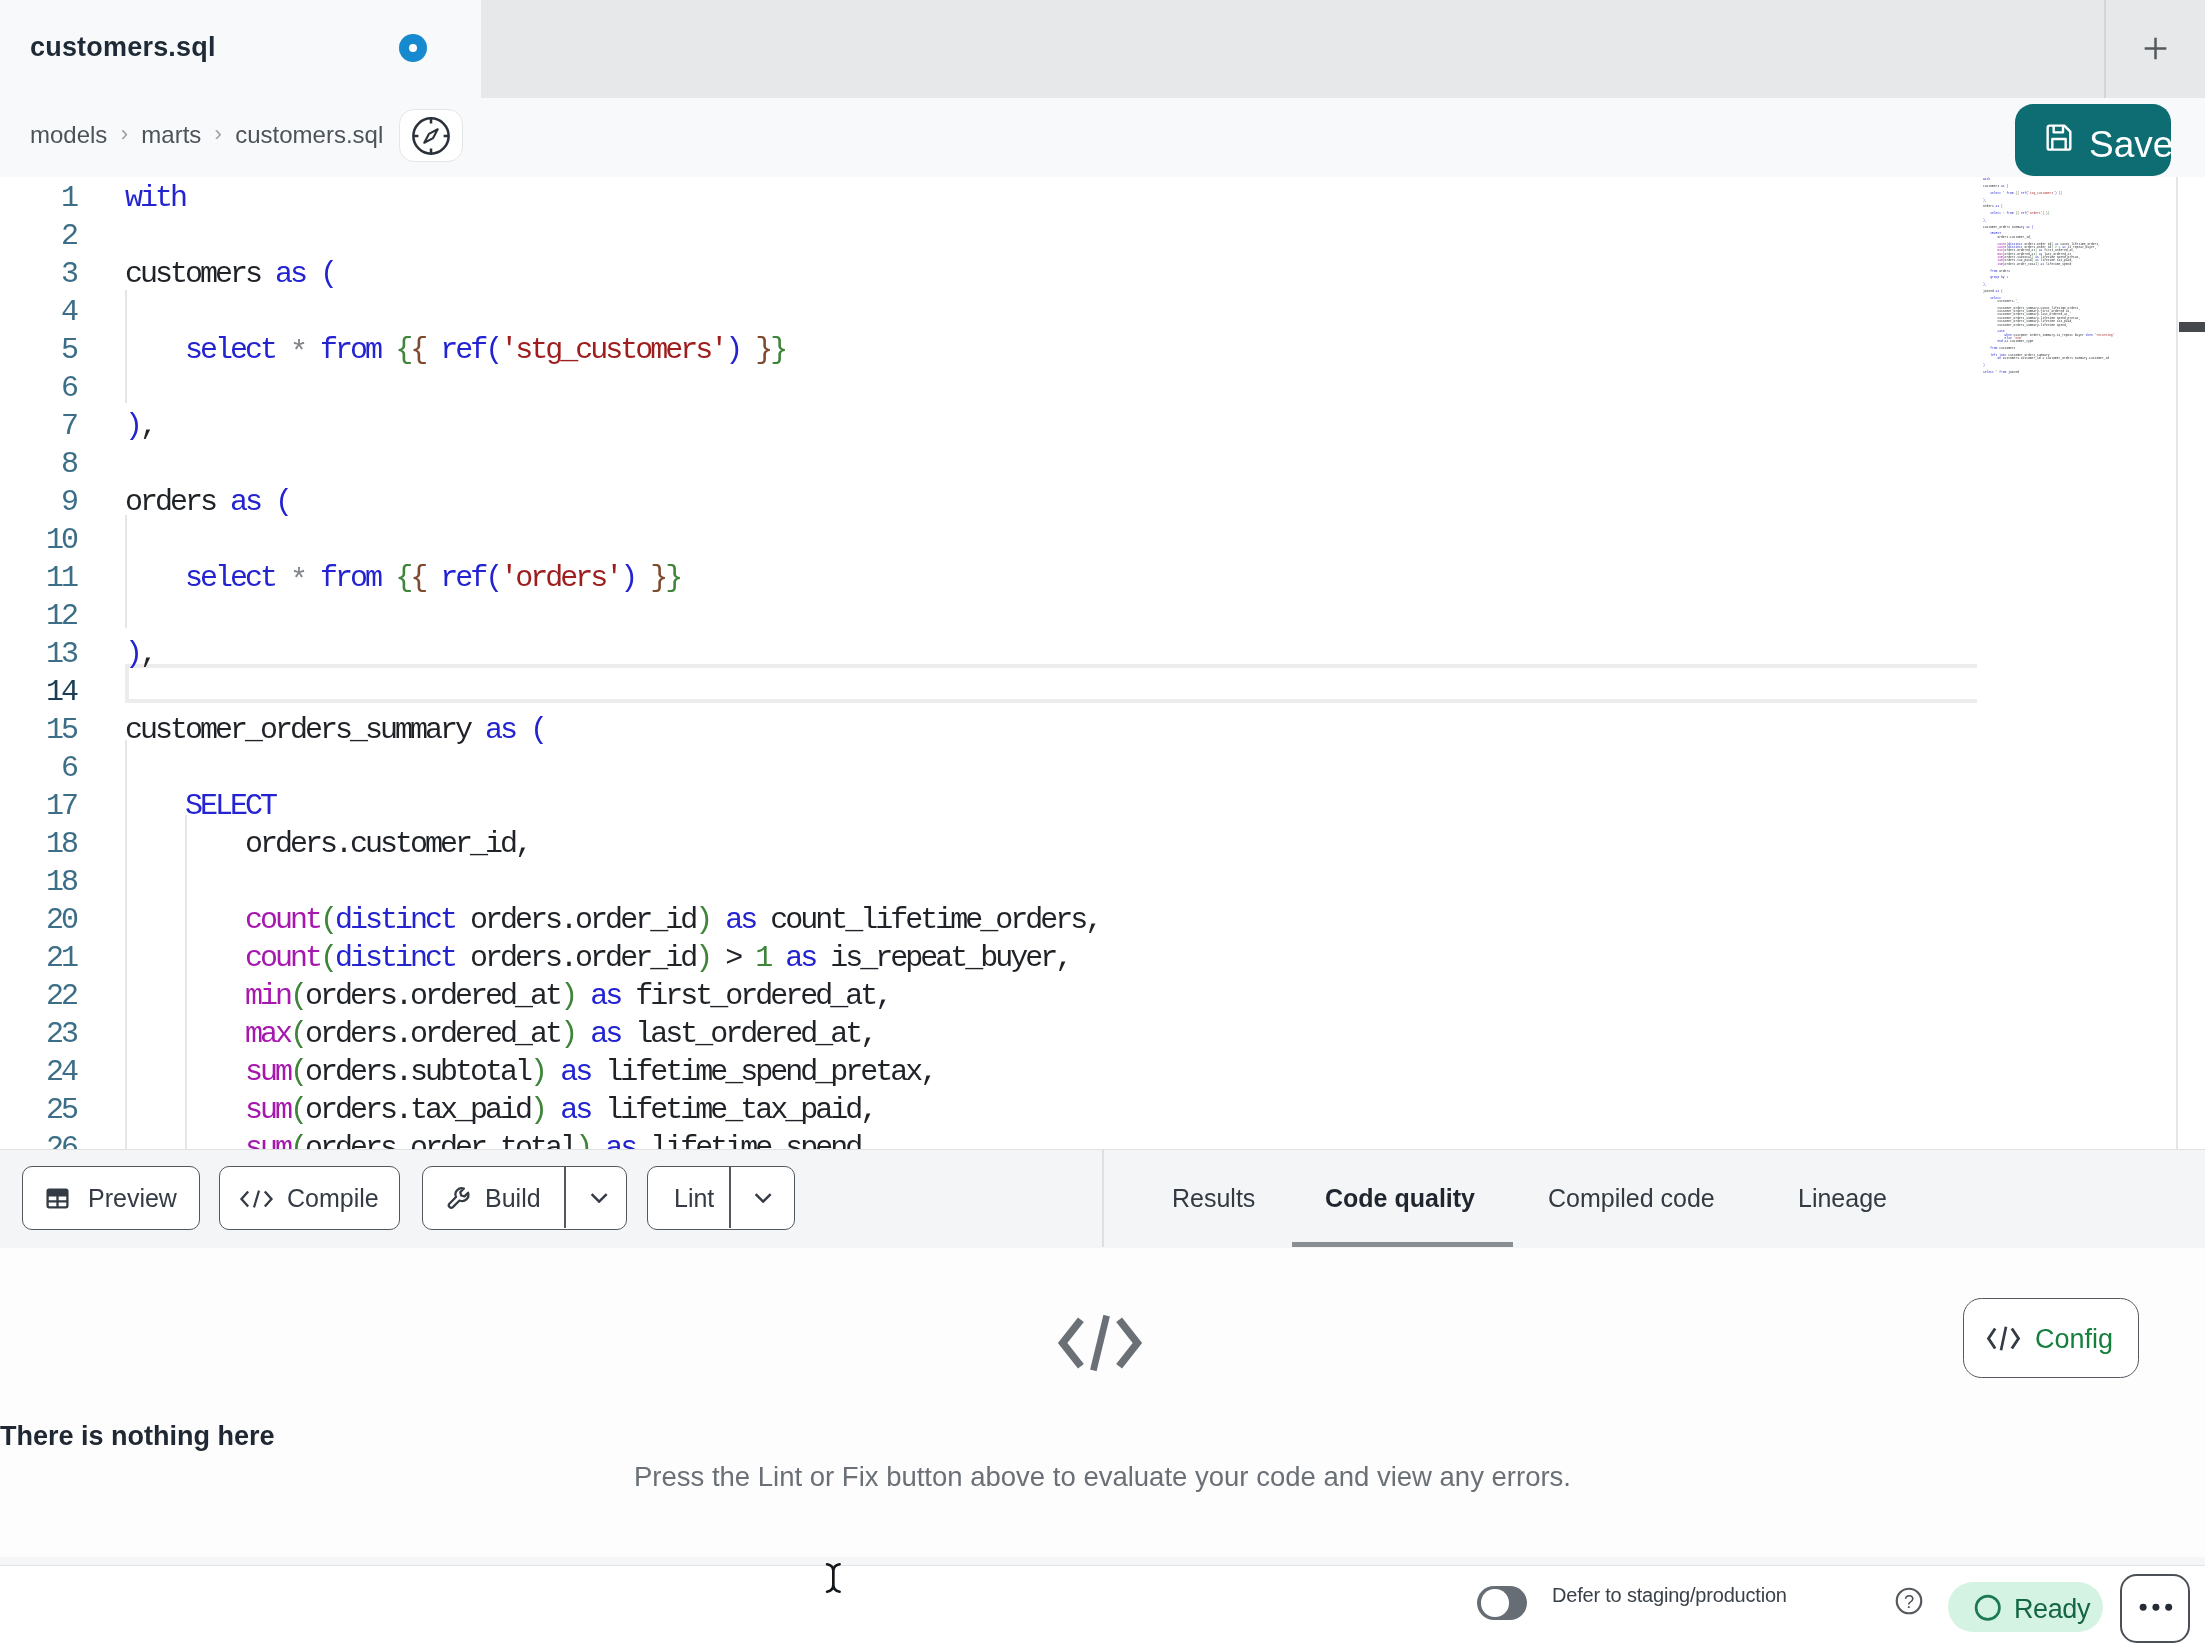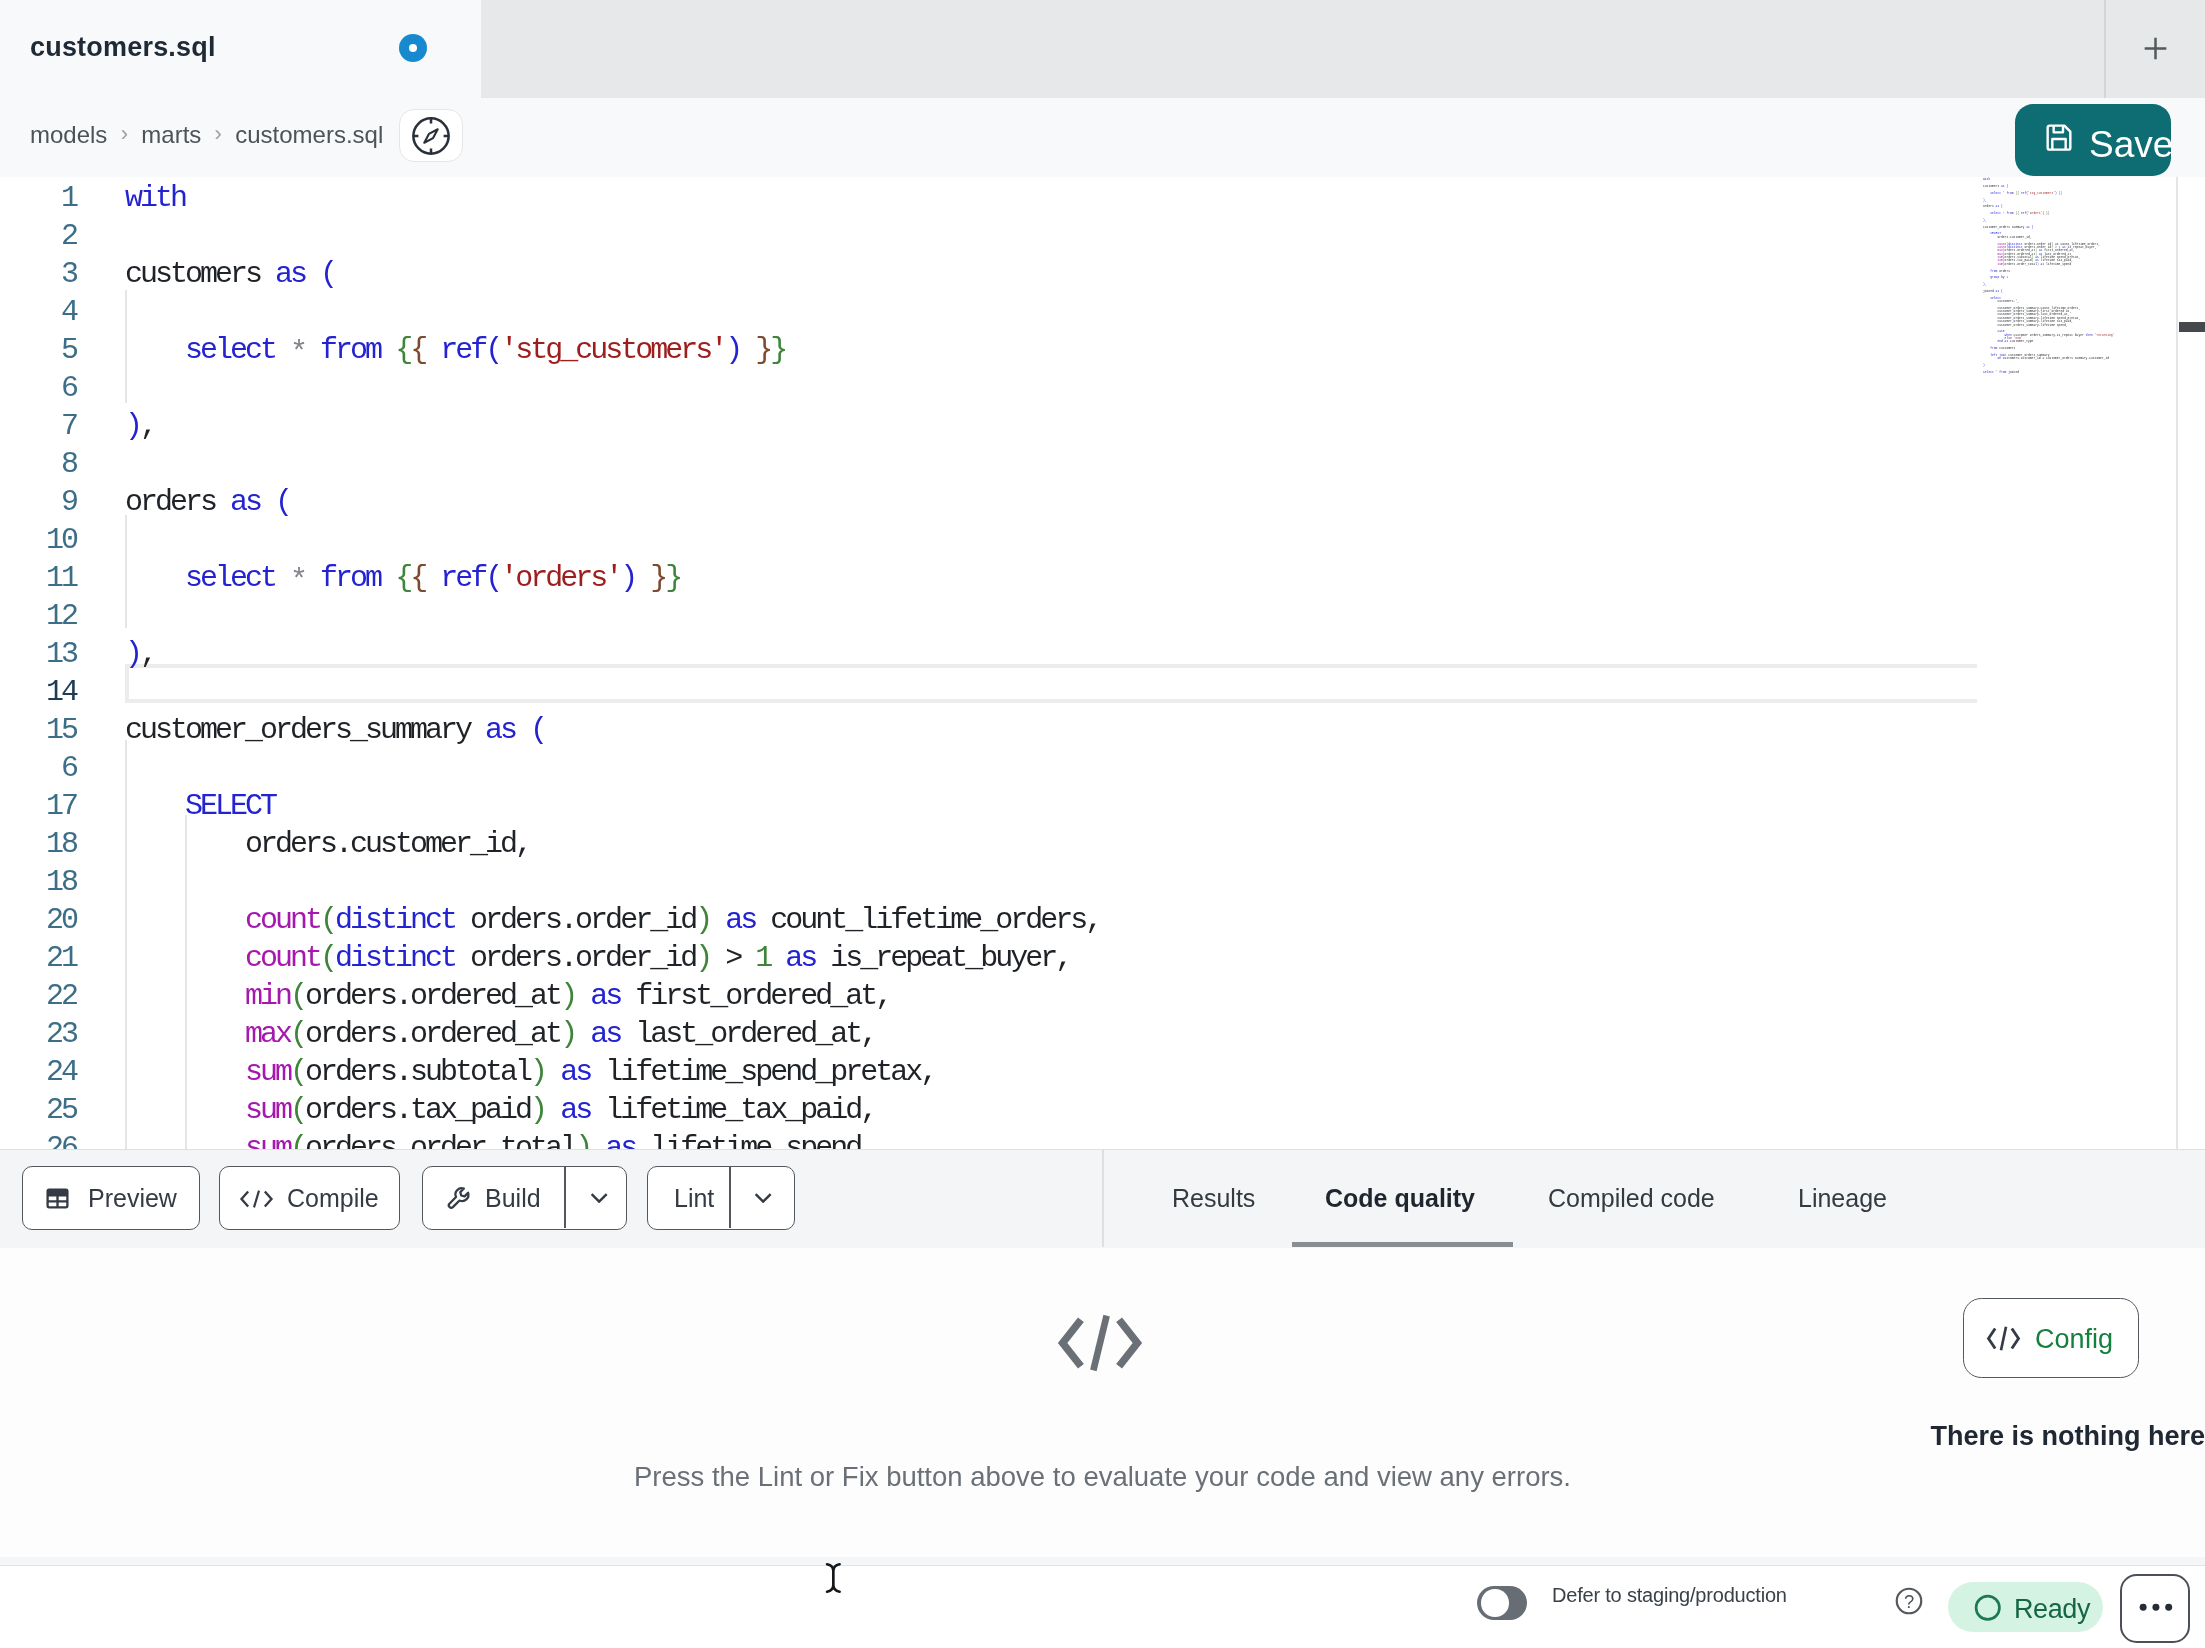--- a/index.html
+++ b/index.html
@@ -38,21 +38,21 @@
 
 #toolbar{left:0;top:1149px;width:2205px;height:99px;background:#F4F5F6;border-top:1.7px solid #DEE0E2}
 .btn{position:absolute;top:16.7px;height:64px;background:#fff;border:1.7px solid #53585E;border-radius:10px;color:#343B44;font-size:25px}
 .btn .ic{position:absolute}
 #tbdiv{left:1102px;top:0;width:1.7px;height:98px;background:#DDDFE1}
 .ptab{position:absolute;top:0;height:98px;line-height:98px;font-size:25px;color:#333A42}
 #underline{left:1292px;top:93px;width:221px;height:5px;background:#898E93}
 
 #panel{left:0;top:1248px;width:2205px;height:309px;background:#FDFDFE}
 #shadowband{left:0;top:1557px;width:2205px;height:7.5px;background:#F5F6F7}
-#emptytitle{left:0;top:1421px;width:2205px;text-align:right;font-size:27px;font-weight:bold;color:#202833}
+#emptytitle{left:0;top:1421px;width:2205px;text-align:left;font-size:27px;font-weight:bold;color:#202833}
 #emptysub{left:0;top:1461px;width:2205px;text-align:center;font-size:27.5px;color:#6A7076}
 #configbtn{left:1963px;top:1298px;width:176px;height:80px;background:#fff;border:1.7px solid #53585E;border-radius:18.3px}
 
 #status{left:0;top:1565px;width:2205px;height:83px;background:#fff;border-top:1.7px solid #E2E4E6}
 #toggle{left:1477px;top:1586px;width:50px;height:34px;background:#676D74;border-radius:17.5px}
 #knob{left:1481px;top:1589px;width:27.5px;height:27.5px;background:#fff;border-radius:50%}
 #defertxt{left:1552px;top:1584px;font-size:20px;color:#3A4149;letter-spacing:-0.2px}
 #qmark{left:1895px;top:1587px;width:28px;height:28px}
 #ready{left:1948px;top:1582px;width:155px;height:50px;background:#D5F3E2;border-radius:25px}
 #readytxt{left:2014px;top:1594px;font-size:27px;color:#156645;letter-spacing:-0.4px}

